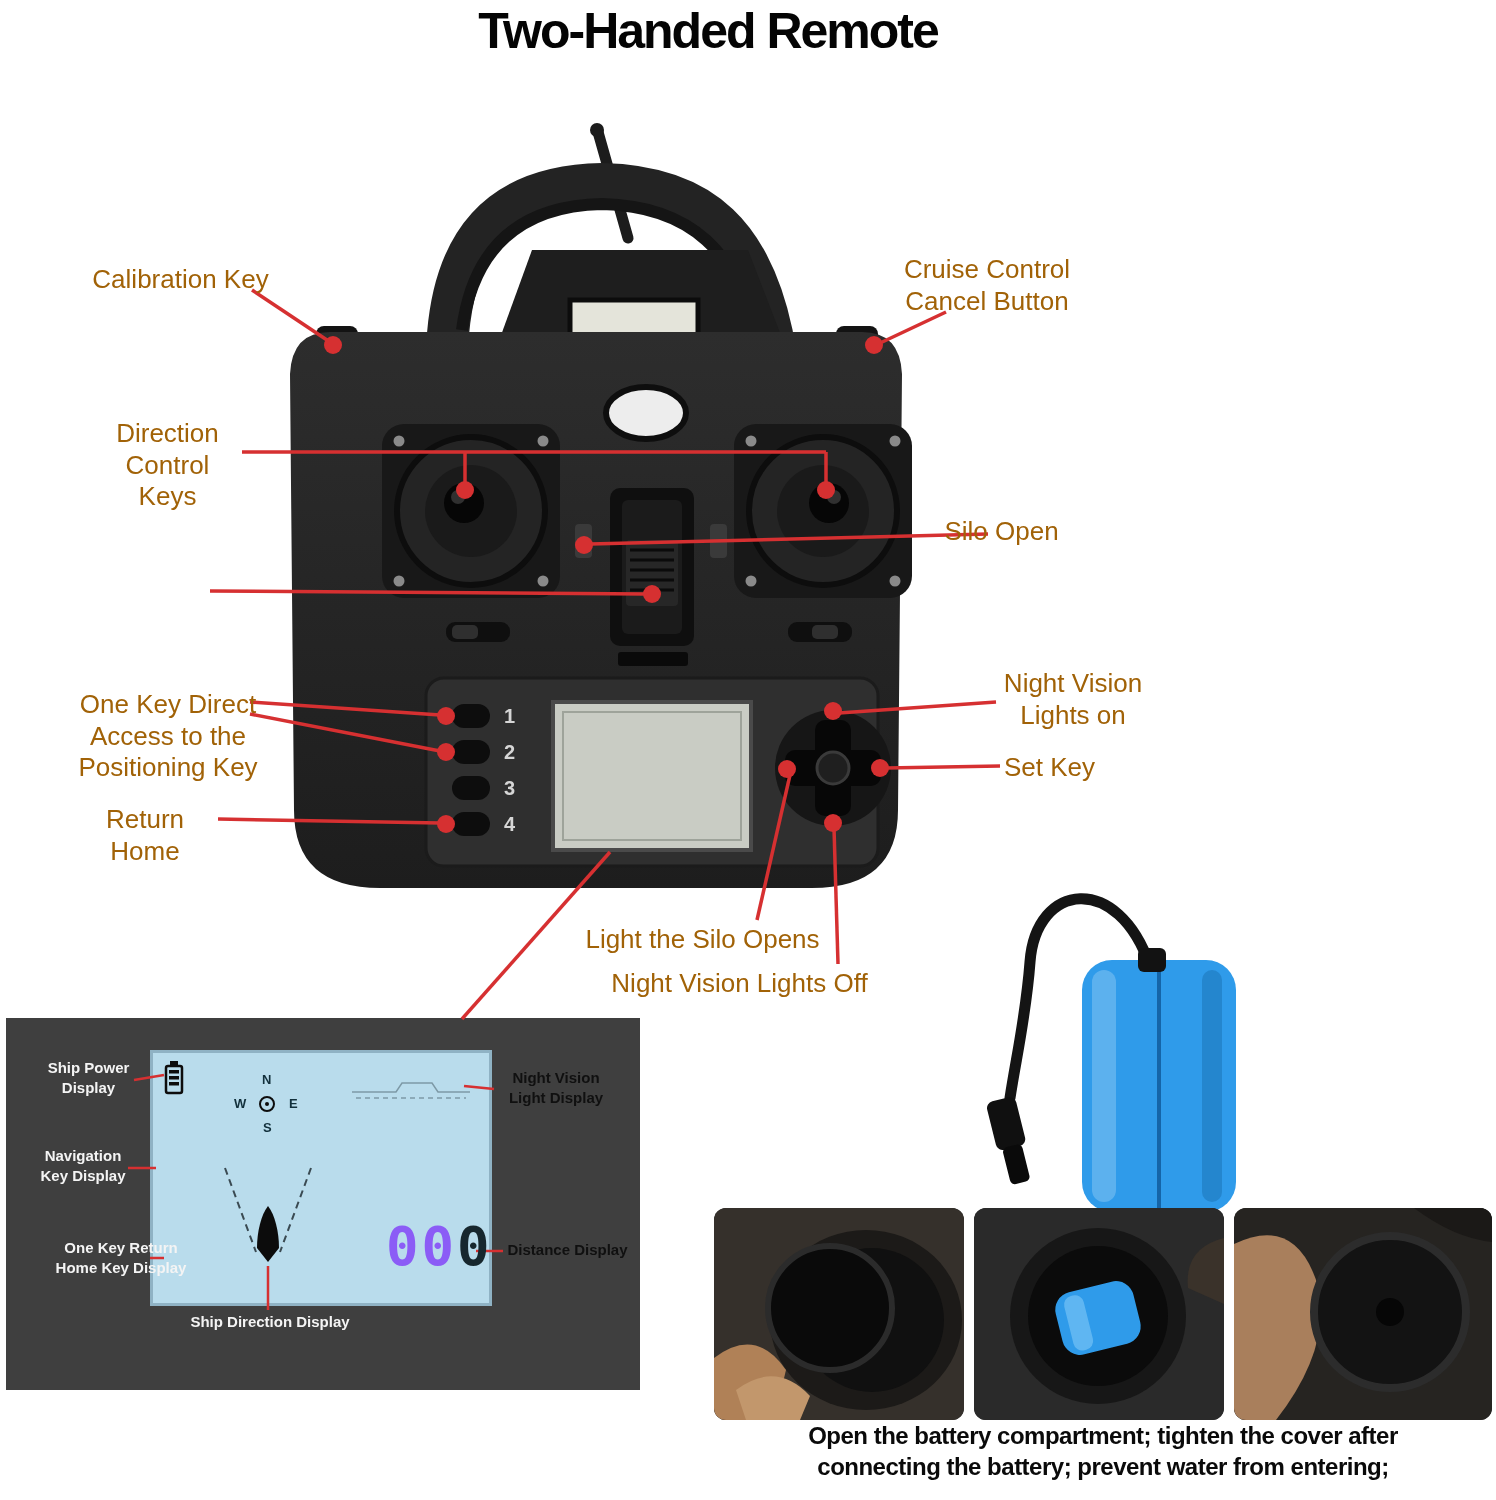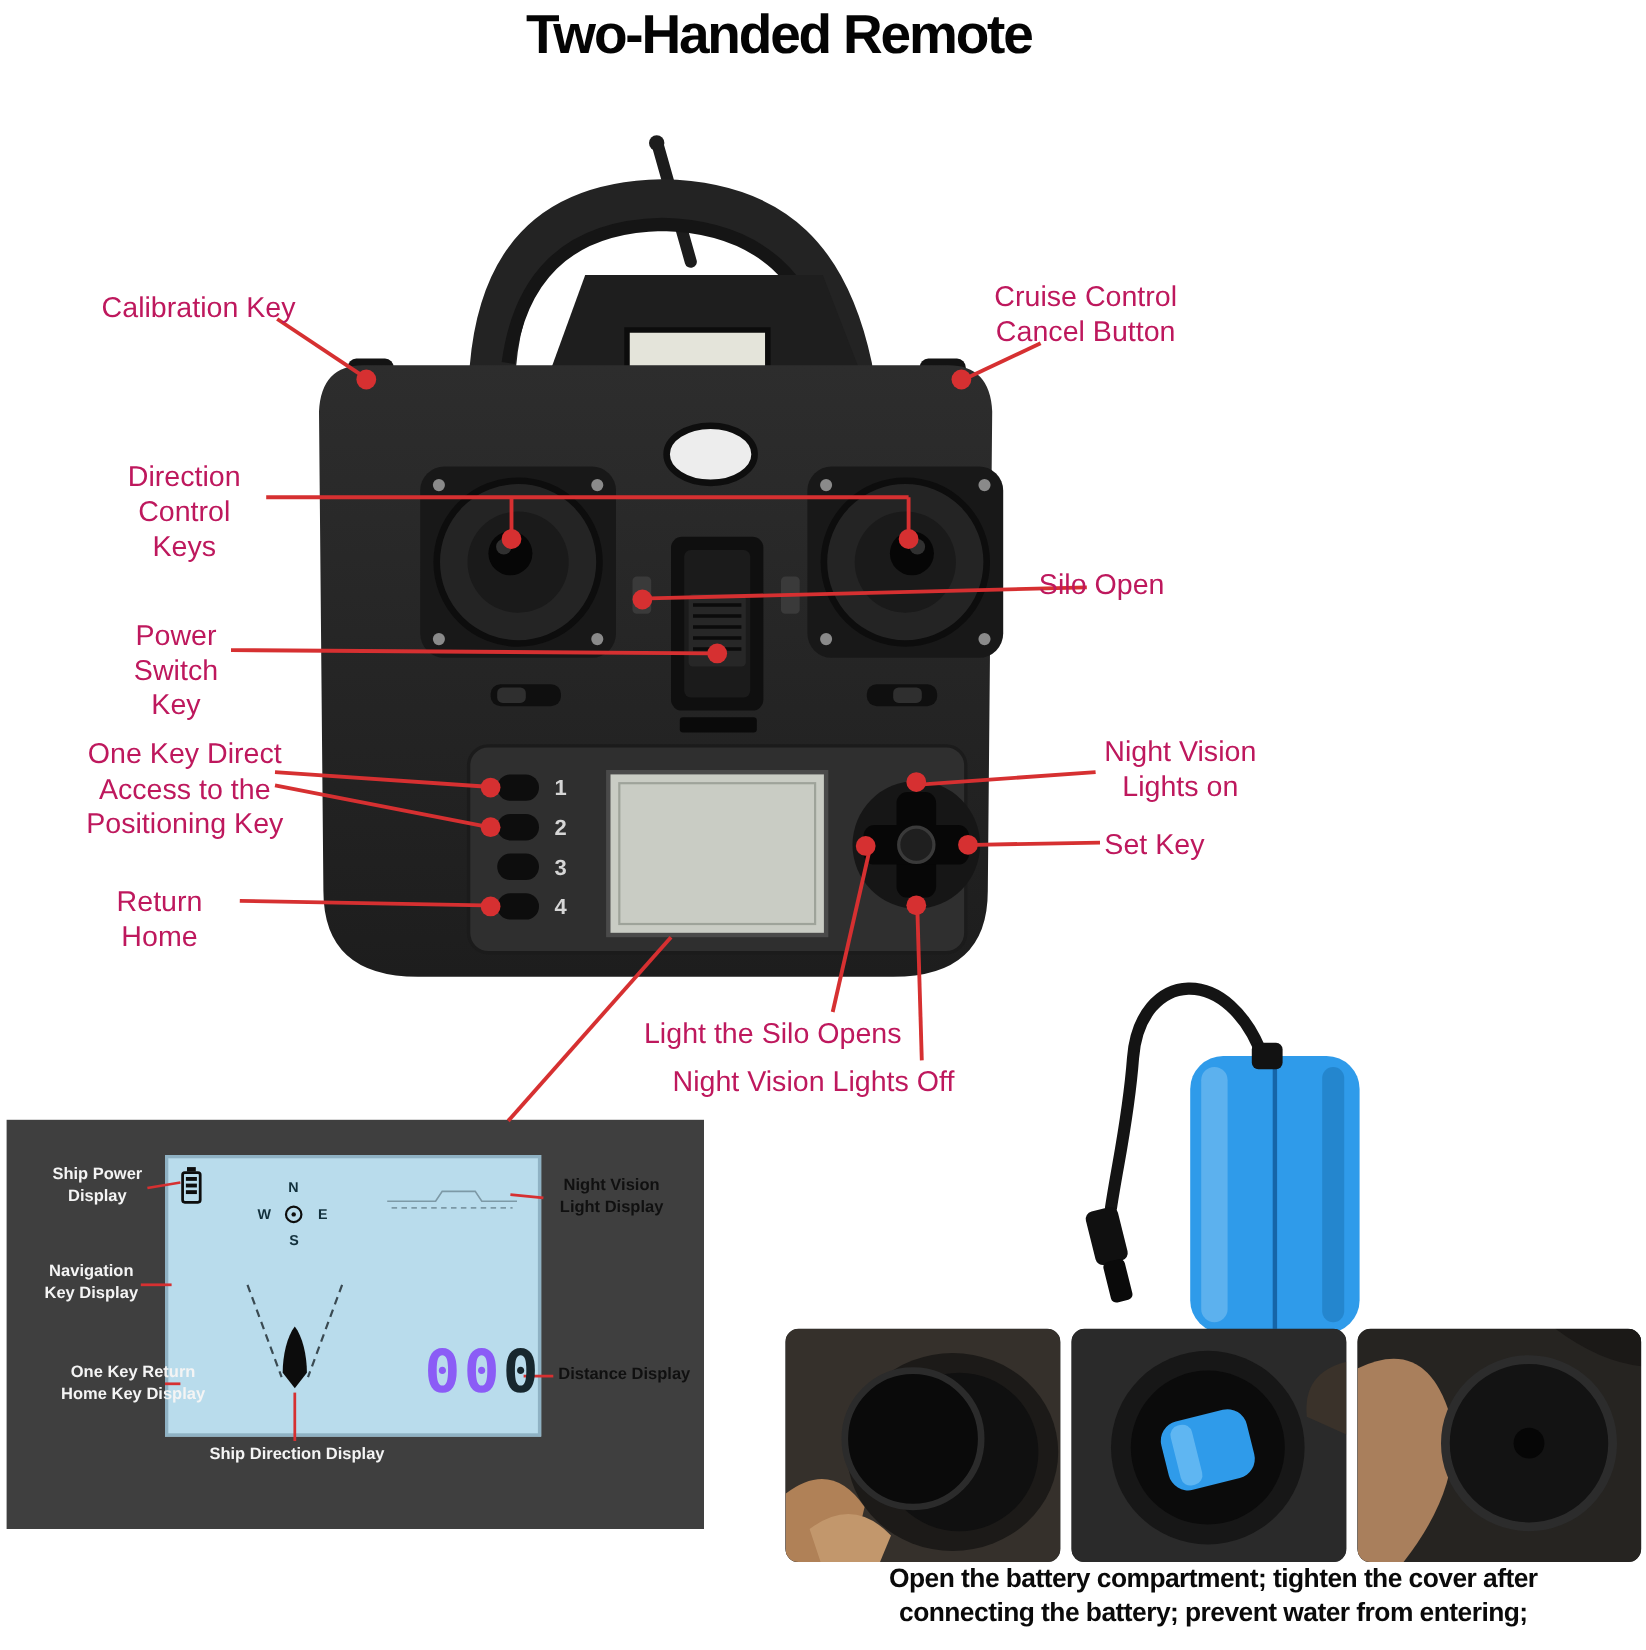--- a/index.html
+++ b/index.html
@@ -1,20 +1,20 @@
 <!DOCTYPE html>
 <html><head>
 <meta charset="utf-8">
 <style>
   * { margin:0; padding:0; box-sizing:border-box; }
   html,body { background:#ffffff; font-family:"Liberation Sans", sans-serif; }
   #stage { position:relative; width:1496px; height:1500px; background:#ffffff; overflow:hidden; }
   .page-title { position:absolute; top:2px; left:0; width:1416px; text-align:center;
     font-size:50px; font-weight:800; letter-spacing:-2px; color:#040404; }
-  .callout-label { position:absolute; font-size:26px; color:#be185d; text-align:center;
+  .callout-label { position:absolute; font-size:26px; color:#a16207; text-align:center;
     line-height:1.22; white-space:pre-line; font-weight:500; }
   .panel-label { position:absolute; font-size:15px; font-weight:700; color:#f4f4f4;
     text-align:center; line-height:1.35; white-space:pre-line; }
   .panel-label.dark { color:#101010; }
   .compass-letter { position:absolute; font-size:13px; font-weight:700; color:#12303c; }
   .digits { position:absolute; font-family:"DejaVu Sans Mono", monospace; font-weight:700;
     font-size:54px; letter-spacing:3px; line-height:1; }
   .digits .ghost { color:#8b5cf6; }
   .digits .val  { color:#17272e; }
   .caption { position:absolute; font-size:24px; font-weight:800; color:#0a0a0a; text-align:center;
@@ -215,23 +215,21 @@
   </svg>
 
   <div class="page-title">Two-Handed Remote</div>
 
   <div class="callout-label" style="left:88px; top:264px; width:185px;">Calibration Key</div>
   <div class="callout-label" style="left:898px; top:254px; width:178px;">Cruise Control
 Cancel Button</div>
   <div class="callout-label" style="left:95px; top:418px; width:145px;">Direction
 Control Keys</div>
   <div class="callout-label" style="left:944px; top:516px; width:115px;">Silo Open</div>
-  <div class="callout-label" style="left:100px; top:562px; width:120px;">Power
-Switch Key</div>
-  <div class="callout-label" style="left:78px; top:670px; width:180px;">One Key Direct
+  <div class="callout-label" style="left:78px; top:689px; width:180px;">One Key Direct
 Access to the
 Positioning Key</div>
   <div class="callout-label" style="left:70px; top:804px; width:150px;">Return Home</div>
   <div class="callout-label" style="left:998px; top:668px; width:150px;">Night Vision
 Lights on</div>
   <div class="callout-label" style="left:1002px; top:752px; width:95px;">Set Key</div>
   <div class="callout-label" style="left:585px; top:924px; width:235px;">Light the Silo Opens</div>
   <div class="callout-label" style="left:592px; top:968px; width:295px;">Night Vision Lights Off</div>
 
   <div class="panel-label" style="left:36px; top:1058px; width:105px;">Ship Power

